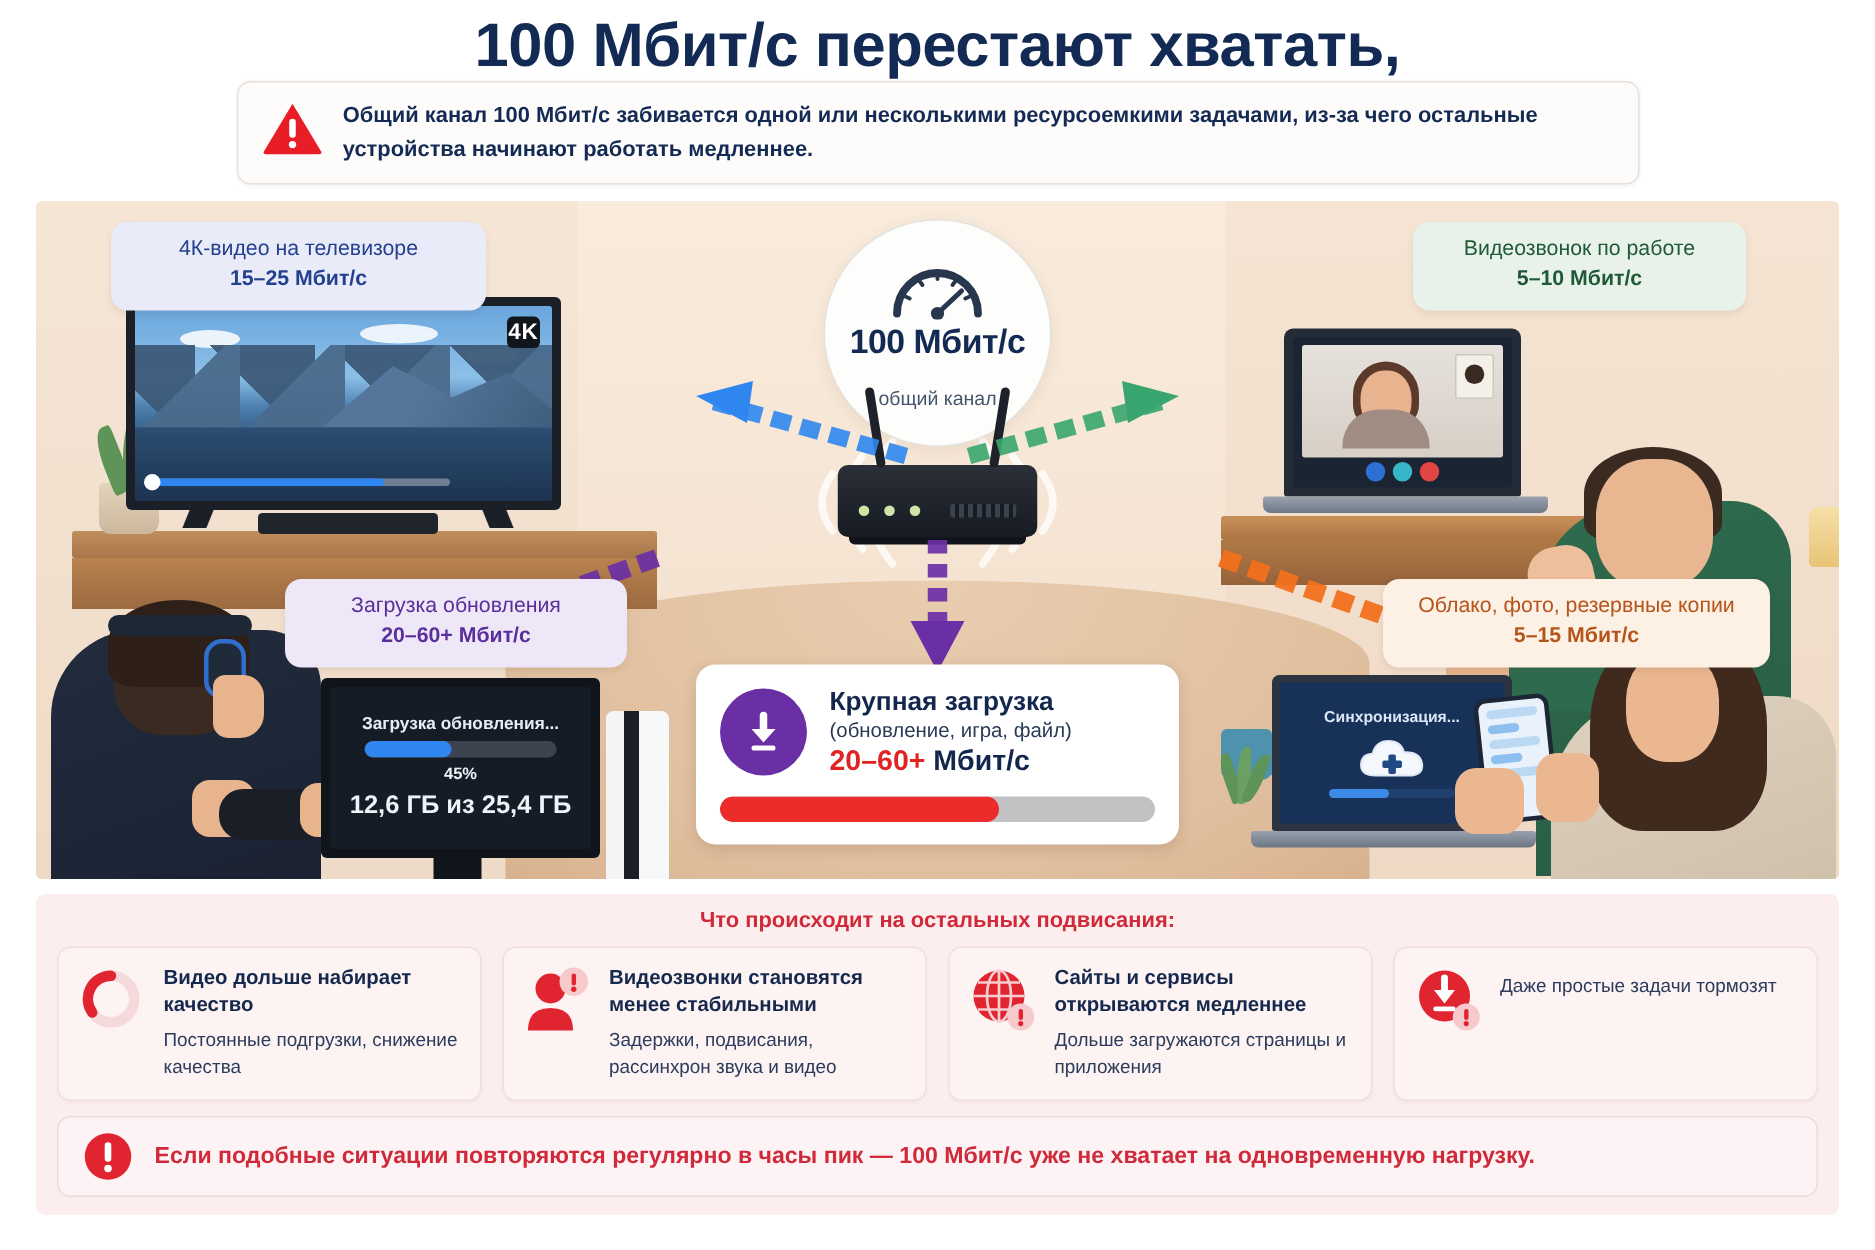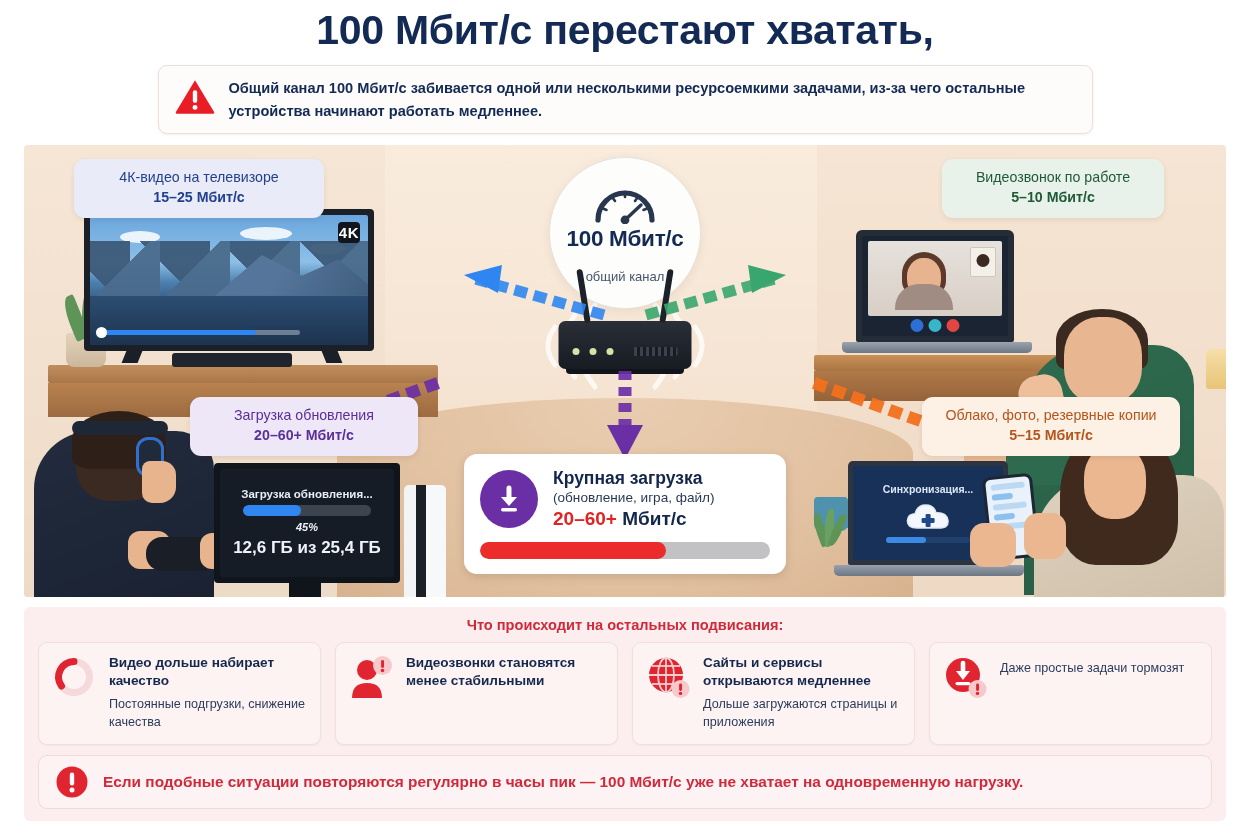--- a/index.html
+++ b/index.html
@@ -16,21 +16,21 @@
   .header h1 {
     font-size:41px; font-weight:700; color:#122a54;
     letter-spacing:-0.3px; line-height:1.12;
   }
   .header h2 {
     font-size:31.5px; font-weight:700; color:#122a54;
     line-height:1.15; margin-top:3px; letter-spacing:-0.2px;
   }
 
   
-  .alert-band { display:flex; justify-content:center; margin-top:11px; }
+  .alert-band { display:flex; justify-content:center; }
   .alert-box {
     width:935px; background:#fefcfb; border:1px solid #eadfdb;
     border-radius:9px; padding:10px 18px 11px 16px;
     display:flex; align-items:flex-start; gap:14px;
     box-shadow:0 1px 3px rgba(80,40,30,.07);
   }
   .alert-box .txt {
     font-size:14.6px; line-height:1.55; color:#122a54; font-weight:600;
     padding-top:1px;
   }
@@ -112,21 +112,21 @@
 
   
   .mon { position:absolute; left:190px; top:318px; width:186px; height:120px;
         background:#10141b; border-radius:4px; padding:6px; }
   .mon-screen { width:100%; height:100%; background:#161c26; border-radius:2px;
         display:flex; flex-direction:column; align-items:center;
         justify-content:center; gap:5px; }
   .mon-title { color:#e7edf6; font-size:11.5px; font-weight:600; }
   .mon-bar { width:128px; height:11px; background:#3c454f; border-radius:6px; overflow:hidden; }
   .mon-bar i { display:block; height:100%; width:45%; background:#2f86f0; border-radius:6px; }
-  .mon-pct { color:#eef3fa; font-size:11px; font-weight:700;font-style:italic; }
+  .mon-pct { color:#eef3fa; font-size:11px; font-weight:700; }
   .mon-sz { color:#eef3fa; font-size:17px; font-weight:700; }
   .mon-neck { position:absolute; left:265px; top:438px; width:32px; height:16px; background:#10141b; }
   .ps5 { position:absolute; left:380px; top:340px; width:42px; height:116px;
         background:linear-gradient(90deg,#f3f4f6 0 12px,#1b1f27 12px 22px,#f7f8fa 22px 42px);
         border-radius:5px; }
 
   
   .desk-r { position:absolute; left:790px; top:210px; width:300px; height:16px;
         background:linear-gradient(180deg,#c99058,#ab7544); border-radius:2px; }
   .desk-r-b { position:absolute; left:790px; top:226px; width:300px; height:30px;
@@ -545,20 +545,21 @@
     <div class="card">
       <svg class="ic" viewBox="0 0 46 46">
         <circle cx="19" cy="16" r="10" fill="#e02430"></circle>
         <path d="M4 44 Q4 29 19 29 Q34 29 34 44 Z" fill="#e02430"></path>
         <circle cx="34.5" cy="11.5" r="9.5" fill="#f7c9cb"></circle>
         <rect x="33.1" y="6" width="2.9" height="8" rx="1.4" fill="#e02430"></rect>
         <circle cx="34.5" cy="16.5" r="1.8" fill="#e02430"></circle>
       </svg>
       <div>
         <h4>Видеозвонки становятся менее стабильными</h4>
+        <p>Задержки, подвисания, рассинхрон звука и видео</p>
       </div>
     </div>
 
     <div class="card">
       <svg class="ic" viewBox="0 0 46 46">
         <circle cx="21" cy="21" r="17" fill="#e02430"></circle>
         <g fill="none" stroke="#f7cdcf" stroke-width="1.8">
           <ellipse cx="21" cy="21" rx="8" ry="17"></ellipse>
           <line x1="4" y1="21" x2="38" y2="21"></line>
           <line x1="7" y1="12" x2="35" y2="12"></line>

